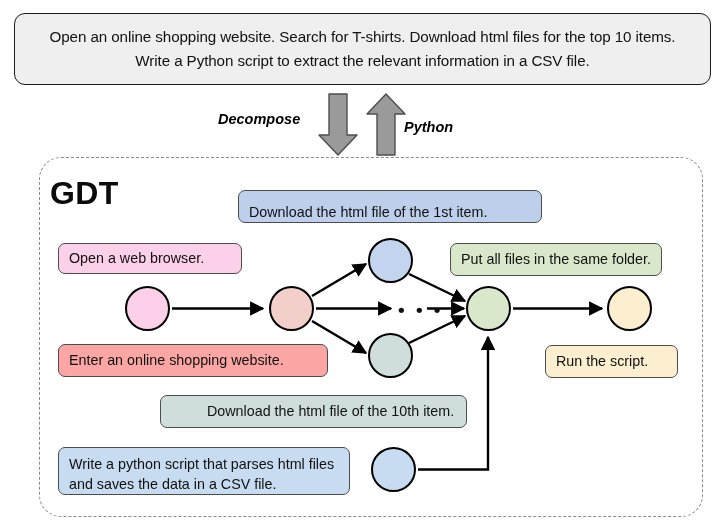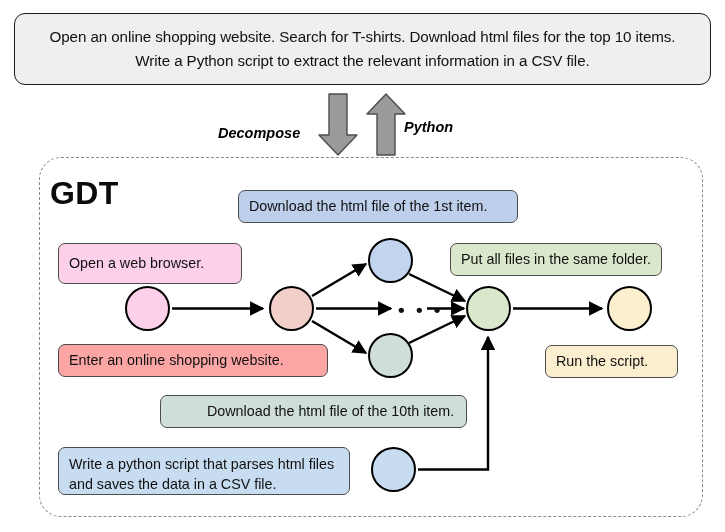--- a/index.html
+++ b/index.html
@@ -48,21 +48,21 @@
 
   
   .flowlabel {
     position: absolute;
     font-size: 14.5px;
     font-weight: bold;
     font-style: italic;
     color: #000000;
     white-space: nowrap;
   }
-  #label-decompose { left: 218px; top: 125px; }
+  #label-decompose { left: 218px; top: 111px; }
   #label-compose   { left: 404px; top: 119px; }
 
   
   .gdt-container {
     position: absolute;
     left: 39px;
     top: 157px;
     width: 664px;
     height: 360px;
     box-sizing: border-box;
@@ -89,22 +89,22 @@
     display: flex;
     align-items: center;
     padding: 0 10px;
     font-size: 14.3px;
     color: #111111;
     line-height: 1.35;
     white-space: nowrap;
   }
   .lbl.multiline { white-space: normal; }
 
-  #lbl-browser   { left: 58px;  top: 243px; width: 184px; height: 41px; background: #fbd0e8; }
-  #lbl-dl1       { left: 238px; top: 190px; width: 280px; height: 33px; background: #bdcfeb; }
+  #lbl-browser   { left: 58px;  top: 243px; width: 184px; height: 31px; background: #fbd0e8; }
+  #lbl-dl1       { left: 238px; top: 190px; width: 304px; height: 33px; background: #bdcfeb; align-items: flex-end; }
   #lbl-shop      { left: 58px;  top: 344px; width: 270px; height: 33px; background: #fca5a5; }
   #lbl-folder    { left: 450px; top: 243px; width: 212px; height: 33px; background: #d9e7cb; }
   #lbl-run       { left: 545px; top: 345px; width: 133px; height: 33px; background: #fcefcf; }
   #lbl-dl10      { left: 160px; top: 395px; width: 307px; height: 33px; background: #cfdedb; padding-left: 46px; }
   #lbl-pyscript  {
     left: 58px;  top: 447px; width: 292px; height: 48px; background: #c7dcf0;
     white-space: normal;
     align-items: flex-end;
   }
 

